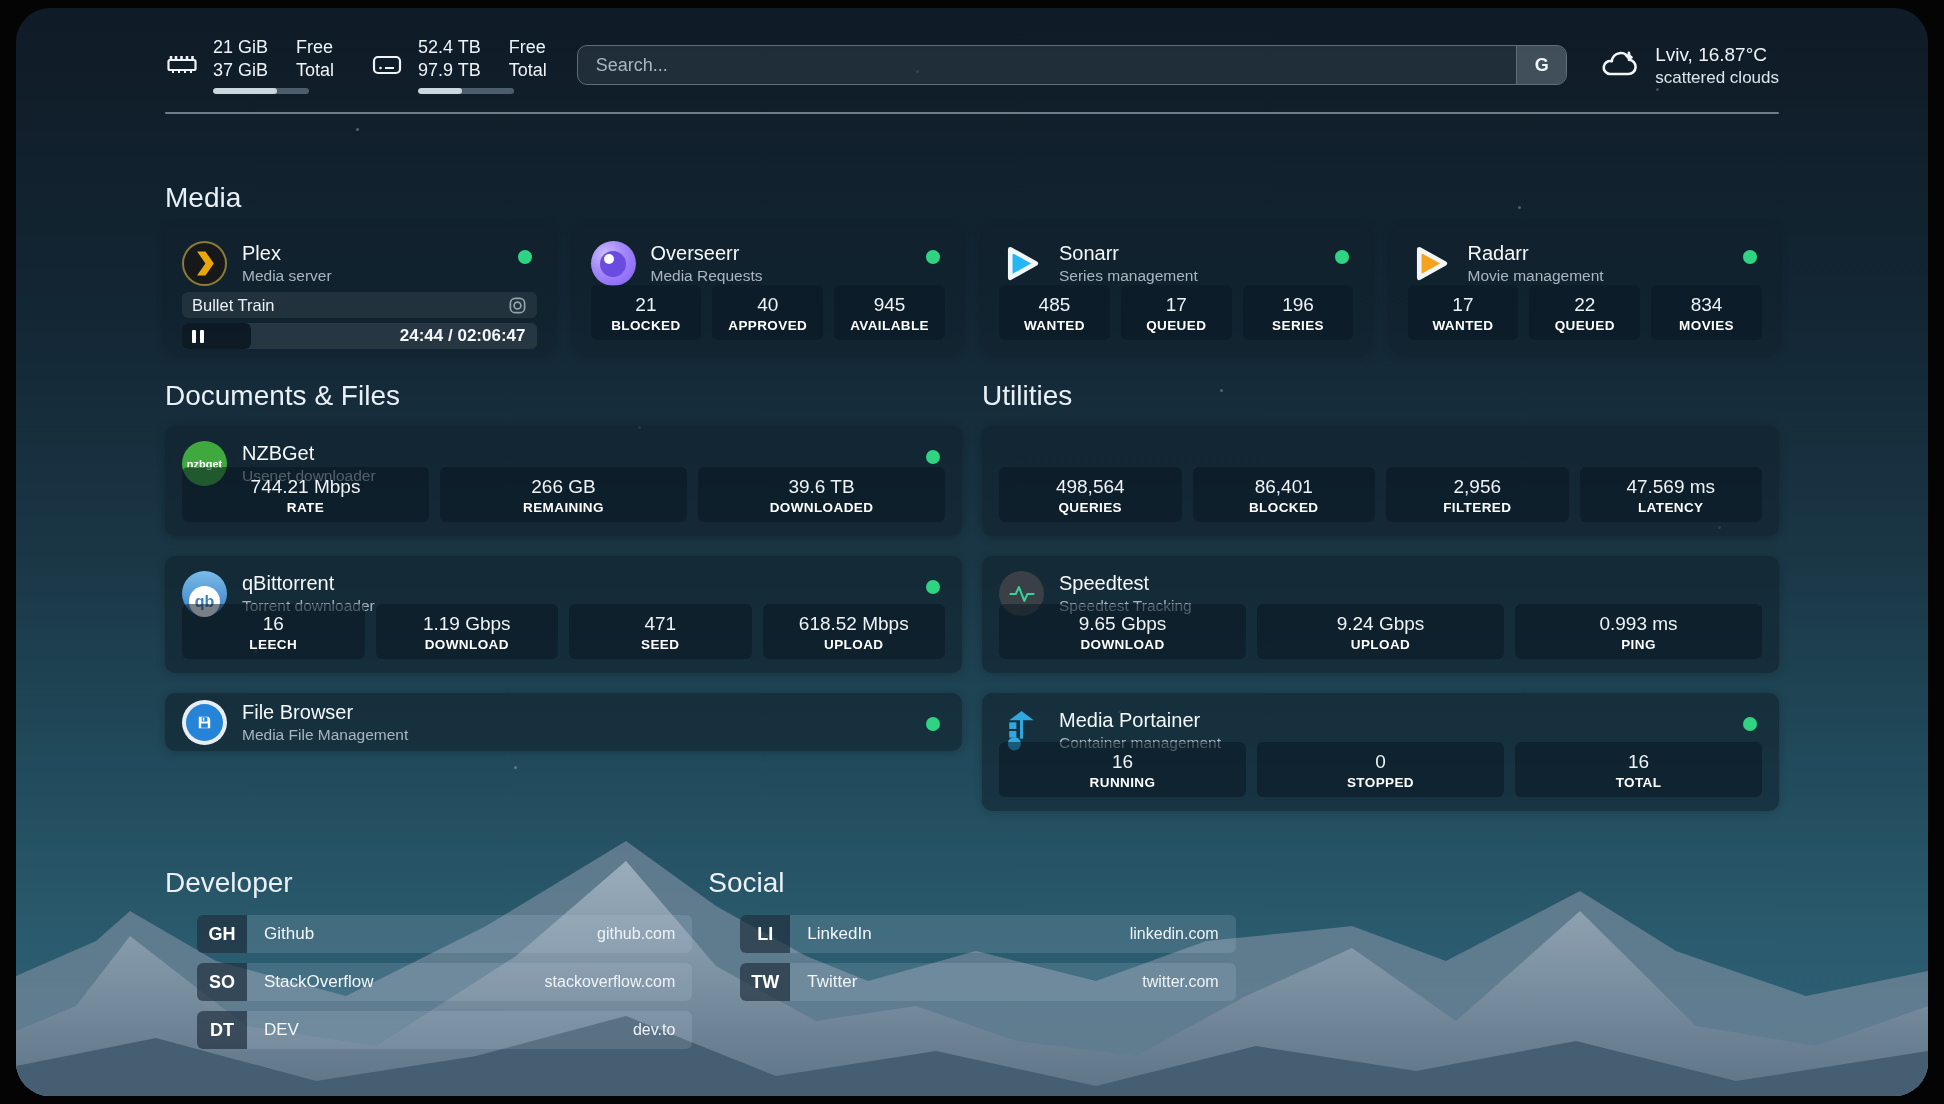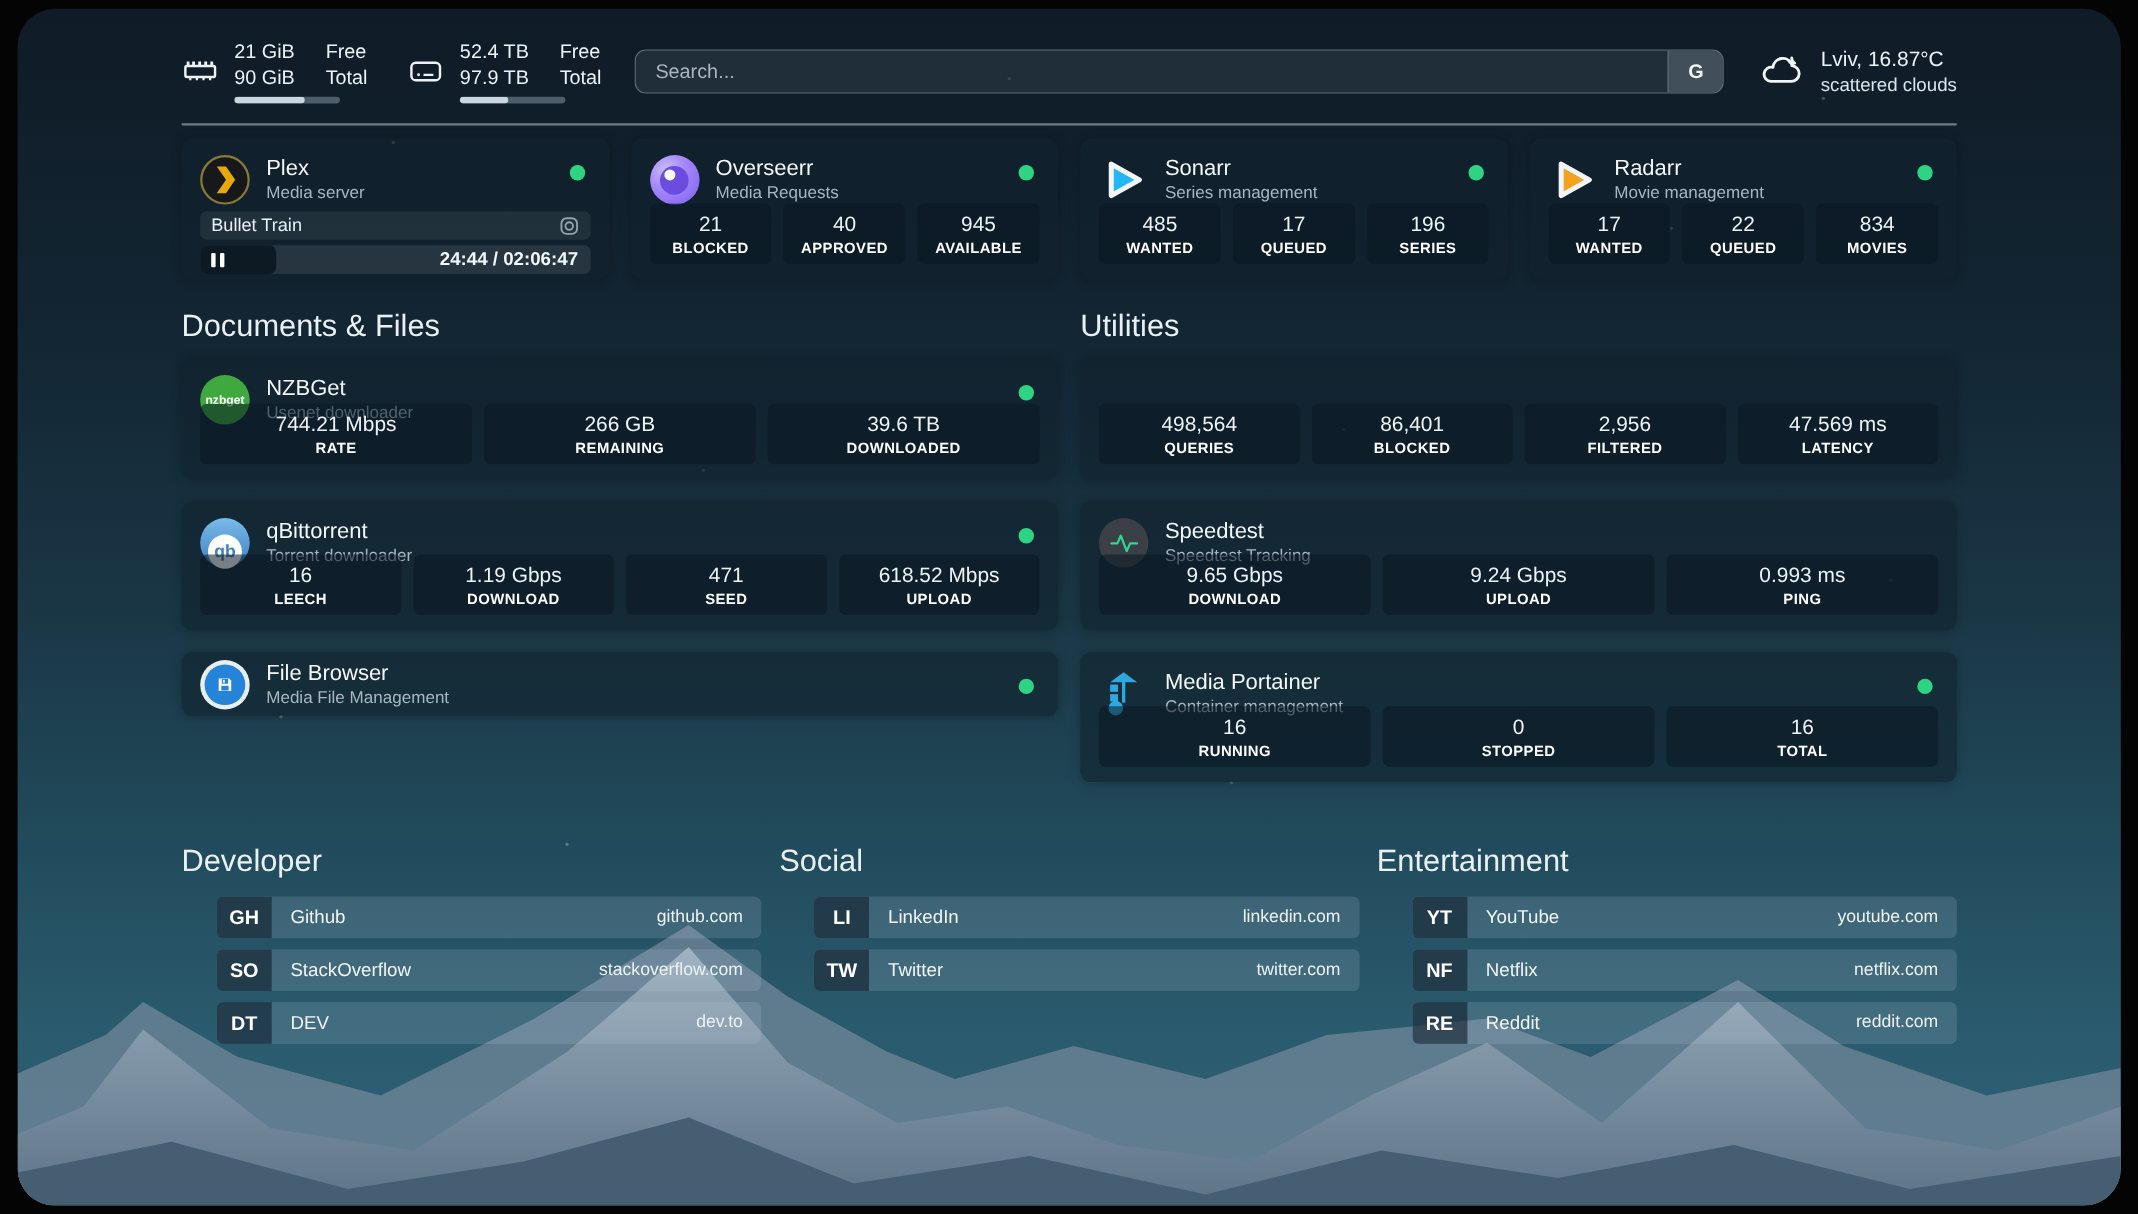--- a/index.html
+++ b/index.html
@@ -126,21 +126,21 @@
         <div class="sysstat">
           <svg viewBox="0 0 34 34" fill="none" stroke="currentColor" stroke-width="2.2">
             <rect x="3.5" y="12" width="27" height="10" rx="1.5"></rect>
             <path d="M6 12V8 M11 12V8 M16.5 12V8 M22 12V8 M27.5 12V8" stroke-width="2.6"></path>
             <path d="M8 22v3 M14 22v3 M20 22v3 M26 22v3" stroke-width="2"></path>
           </svg>
           <div class="ss-body">
             <div class="ss-text">
               <div class="ss-col">
                 <span>21 GiB</span>
-                <span>90 GiB</span>
+                <span>37 GiB</span>
               </div>
               <div class="ss-col">
                 <span>Free</span>
                 <span>Total</span>
               </div>
             </div>
             <div class="bar">
                 <div class="bar-fill" style="width: 67%;"></div>
               </div>
           </div>
@@ -182,20 +182,21 @@
         </svg>
         <div>
           <div class="weather-temp">Lviv, 16.87°C</div>
           <div class="weather-cond">scattered clouds</div>
         </div>
       </div>
     </div>
 
     <div class="divider"></div>
 
+    <h2 class="section-title media-title">Media</h2>
     <div class="media-grid">
 
       <div class="card">
         <div class="card-head">
           <span class="app-icon">
             <span class="circle plex-circle">
               <svg viewBox="0 0 44 44" width="41" height="41">
                   <polygon points="14,9 23,9 32,22 23,35 14,35 23,22" fill="#e8a80c"></polygon>
                 </svg>
             </span>
@@ -517,34 +518,16 @@
           <span class="bm-name">LinkedIn</span>
           <span class="bm-url">linkedin.com</span>
         </div>
         <div class="bm-row">
           <span class="bm-abbr">TW</span>
           <span class="bm-name">Twitter</span>
           <span class="bm-url">twitter.com</span>
         </div>
       </div>
 
-      <div class="bm-col">
-        <h2 class="section-title">Entertainment</h2>
-        <div class="bm-row">
-          <span class="bm-abbr">YT</span>
-          <span class="bm-name">YouTube</span>
-          <span class="bm-url">youtube.com</span>
-        </div>
-        <div class="bm-row">
-          <span class="bm-abbr">NF</span>
-          <span class="bm-name">Netflix</span>
-          <span class="bm-url">netflix.com</span>
-        </div>
-        <div class="bm-row">
-          <span class="bm-abbr">RE</span>
-          <span class="bm-name">Reddit</span>
-          <span class="bm-url">reddit.com</span>
-        </div>
-      </div>
     </div>
 
   </div>
 </div>
 
 </body></html>

